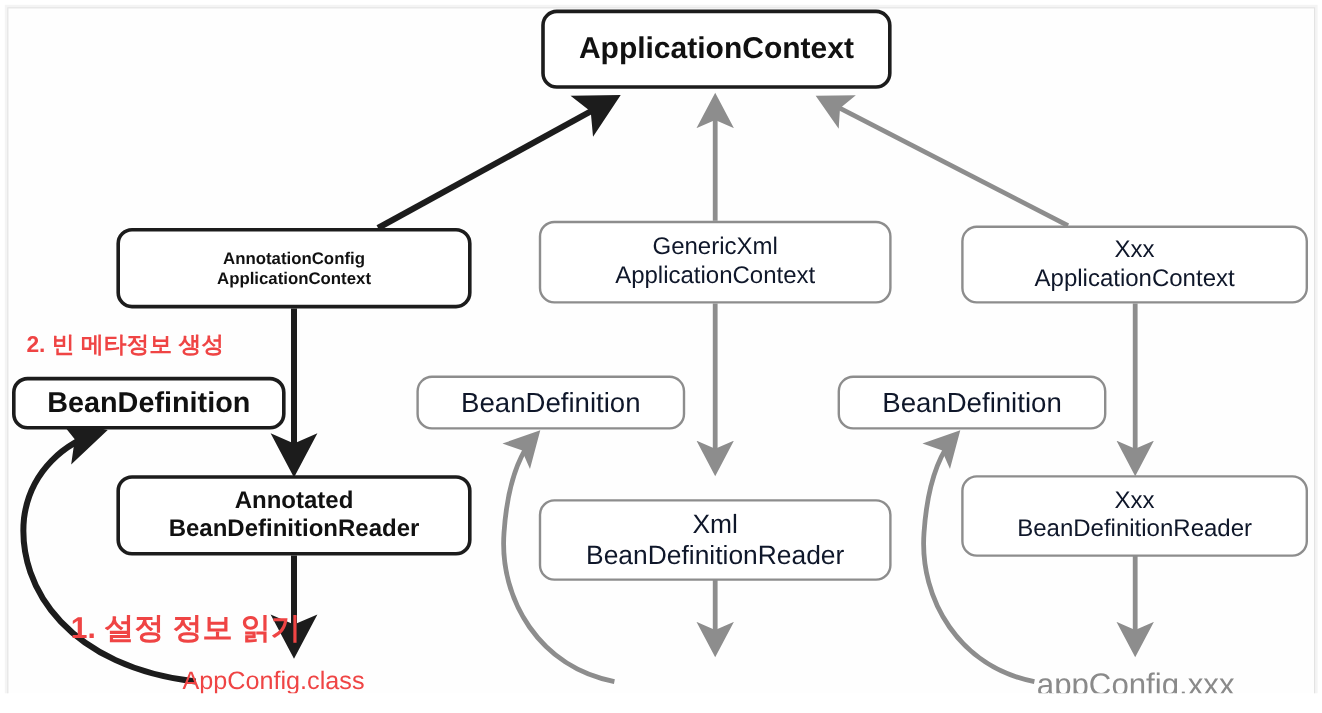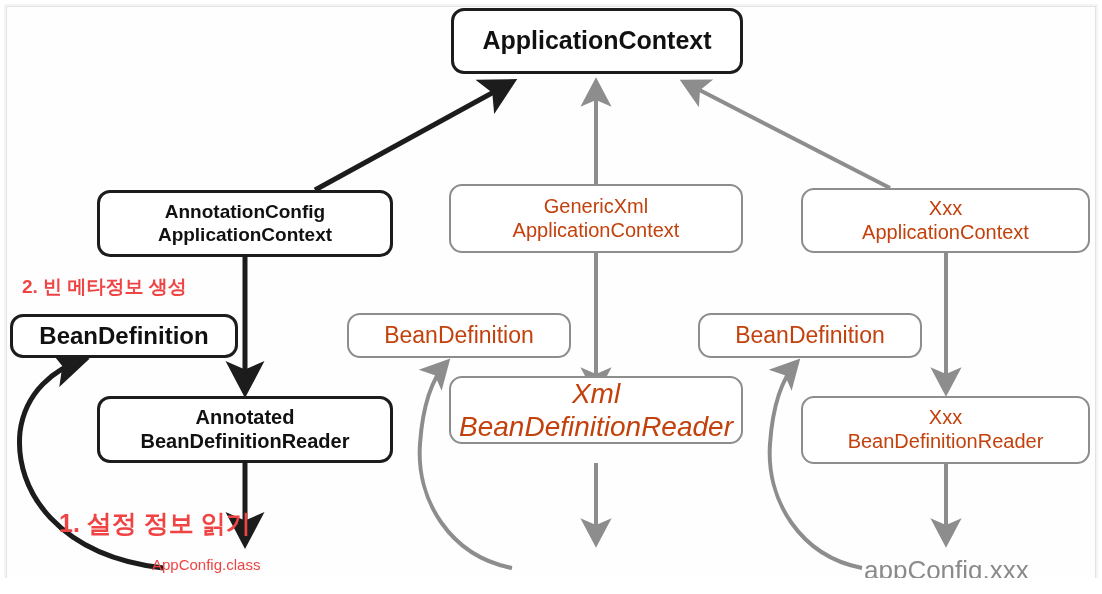--- a/index.html
+++ b/index.html
@@ -40,21 +40,21 @@
     line-height: 1.18;
     white-space: pre-line;
   }
   .node.dark {
     border: 3px solid #1c1c1c;
     color: #111111;
     font-weight: bold;
   }
   .node.gray {
     border: 2px solid #8d8d8d;
-    color: #c2410c;
+    color: #0f172a;
     font-weight: normal;
     text-align: center;
   }
   .plain {
     position: absolute;
     white-space: nowrap;
   }
   .plain.dark { color: #ef4444; font-weight: bold; }
   .plain.gray { color: #8a8a8a; font-weight: normal; }
 </style>
@@ -119,40 +119,40 @@
       <line x1="946" y1="463" x2="946" y2="543" stroke="#8d8d8d" stroke-width="4" marker-end="url(#ah-gray)"></line>
     </g>
 
     <g>
       <path d="M862,568 C 800,556 766,500 770,444 C 773,400 785,375 797,362" fill="none" stroke="#8d8d8d" stroke-width="4" marker-end="url(#ah-gray)"></path>
     </g>
   </svg>
 
   <div class="node dark" style="left:451px; top:8px; width:292px; height:66px; font-size:25px;">ApplicationContext</div>
 
-  <div class="node dark" style="left:97px; top:190px; width:296px; height:67px; font-size:19px;">AnnotationConfig
+  <div class="node dark" style="left:97px; top:190px; width:296px; height:67px; font-size:14px;">AnnotationConfig
 ApplicationContext</div>
 
   <div class="plain dark" style="left:22px; top:274px; font-size:19px;">2. 빈 메타정보 생성</div>
 
   <div class="node dark" style="left:10px; top:314px; width:228px; height:44px; font-size:24px;">BeanDefinition</div>
 
   <div class="node dark" style="left:97px; top:396px; width:296px; height:67px; font-size:20px;">Annotated
 BeanDefinitionReader</div>
 
   <div class="plain dark" style="left:59px; top:507px; font-size:25px;">1. 설정 정보 읽기</div>
 
-  <div class="plain dark" style="left:152px; top:556px; font-size:15px; font-weight:normal;">AppConfig.class</div>
+  <div class="plain dark" style="left:152px; top:556px; font-size:21px; font-weight:normal;">AppConfig.class</div>
 
   <div class="node gray" style="left:449px; top:184px; width:294px; height:69px; font-size:20px;">GenericXml
 ApplicationContext</div>
 
   <div class="node gray" style="left:347px; top:313px; width:224px; height:45px; font-size:23px;">BeanDefinition</div>
 
-  <div class="node gray" style="left:449px; top:376px; width:294px; height:68px; font-size:28px;font-style:italic;">Xml
+  <div class="node gray" style="left:449px; top:416px; width:294px; height:68px; font-size:22px;">Xml
 BeanDefinitionReader</div>
 
 
   <div class="node gray" style="left:801px; top:188px; width:289px; height:65px; font-size:20px;">Xxx
 ApplicationContext</div>
 
   <div class="node gray" style="left:698px; top:313px; width:224px; height:45px; font-size:23px;">BeanDefinition</div>
 
   <div class="node gray" style="left:801px; top:396px; width:289px; height:68px; font-size:20px;">Xxx
 BeanDefinitionReader</div>

